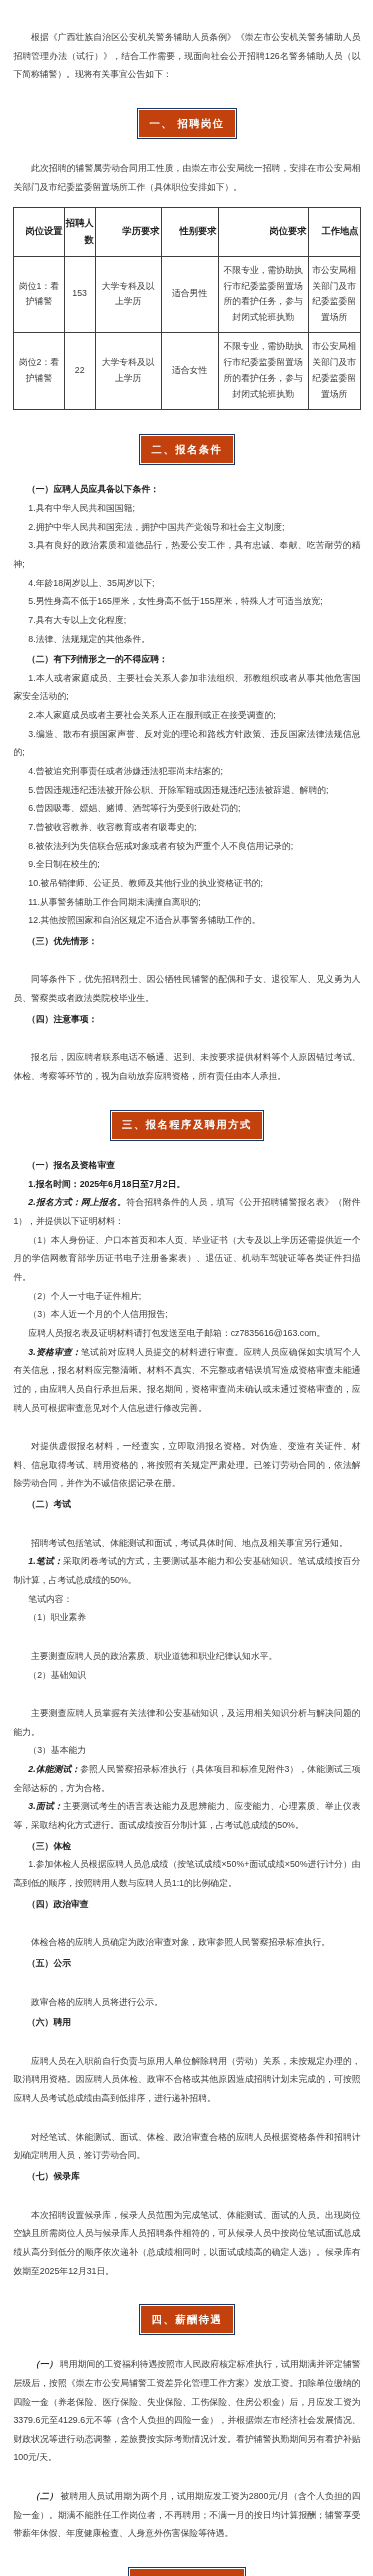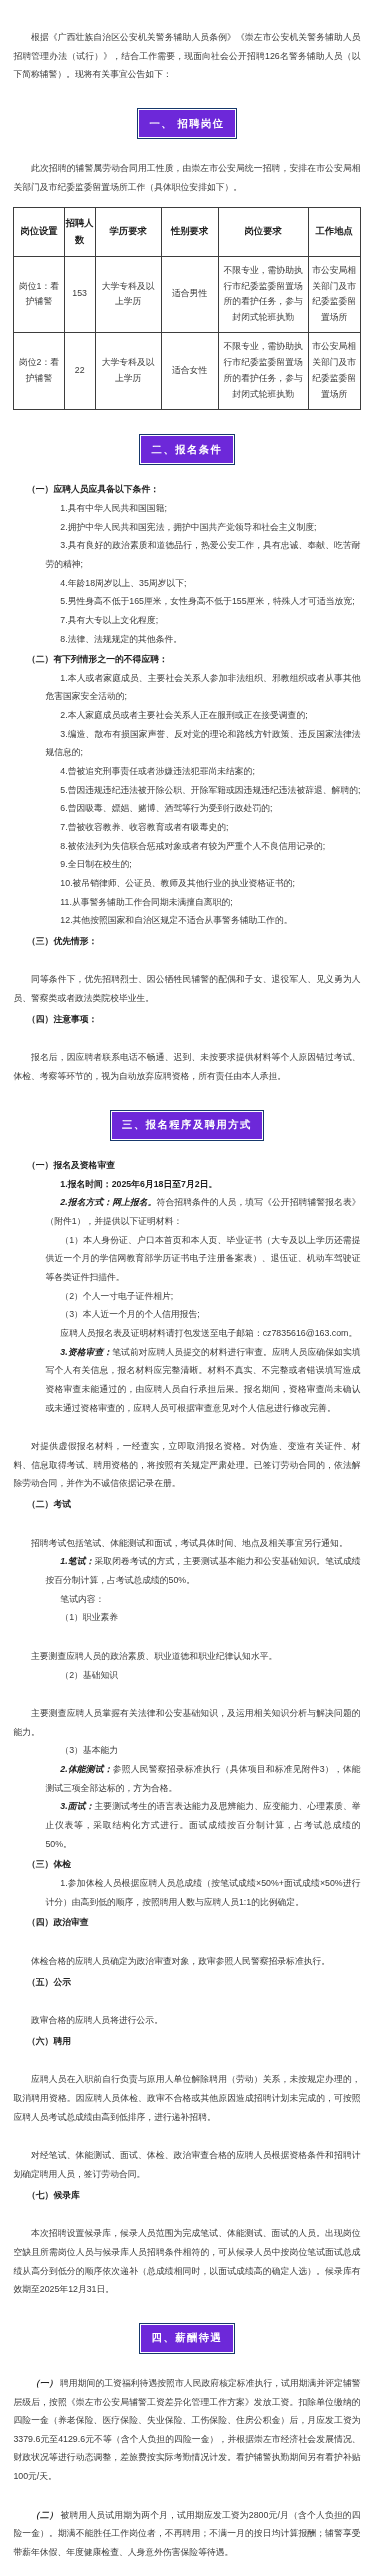--- a/index.html
+++ b/index.html
@@ -5,40 +5,40 @@
   html,body{margin:0;padding:0;background:#ffffff;}
   .doc{
     width:374px; box-sizing:border-box;
     padding:8.2px 13.4px 0 13.4px;
     font-family:"Liberation Sans","DejaVu Sans",sans-serif;
     font-size:8.8px; line-height:2.12; color:#3a3a3a;
     text-align:justify;
   }
   p{margin:0;}
   .indent{text-indent:2em;margin-top:20px;}
-  .item{text-indent:1.7em;margin-left:32px;}
+  .item{text-indent:1.7em;}
   .sub{font-weight:bold;color:#222;text-indent:1.55em;margin-top:2px;}
   .boldline{font-weight:bold;color:#222;}
   b{color:#222;font-style:italic;}
   .sec-btn{
     display:block; width:max-content; margin:24px auto 15.5px auto;
-    background:#6d28d9; border:1.5px solid #16386b;
+    background:#c2410c; border:1.5px solid #16386b;
     box-shadow:inset 0 0 0 1px #ffffff;
     color:#ffffff; font-weight:bold; font-size:10.3px;
     padding:3.6px 11.3px; letter-spacing:1.5px; text-indent:0; text-align:center;
   }
   table.jobs{
     width:100%; border-collapse:collapse; table-layout:fixed;
     margin-top:10.3px; text-align:center;
   }
   table.jobs th, table.jobs td{
     border:1px solid #3d3d3d; padding:6.2px 2.1px; vertical-align:middle;
     line-height:1.8; text-indent:0; word-break:break-all;
   }
-  table.jobs th{font-weight:bold;color:#1e1e1e;font-size:9.3px;padding:7.2px 1px;}
+  table.jobs th{font-weight:bold;color:#1e1e1e;font-size:9.3px;padding:7.2px 1px;text-align:right;}
   .c1{width:14.5%;} .c2{width:9%;} .c3{width:19%;} .c4{width:16.5%;} .c5{width:26%;} .c6{width:15%;}
   .pregap{margin-top:19.6px;}
 </style>
 </head>
 <body>
 
 <div class="doc">
 
   <p class="indent">根据《广西壮族自治区公安机关警务辅助人员条例》《崇左市公安机关警务辅助人员招聘管理办法（试行）》，结合工作需要，现面向社会公开招聘126名警务辅助人员（以下简称辅警）。现将有关事宜公告如下：</p>
 

